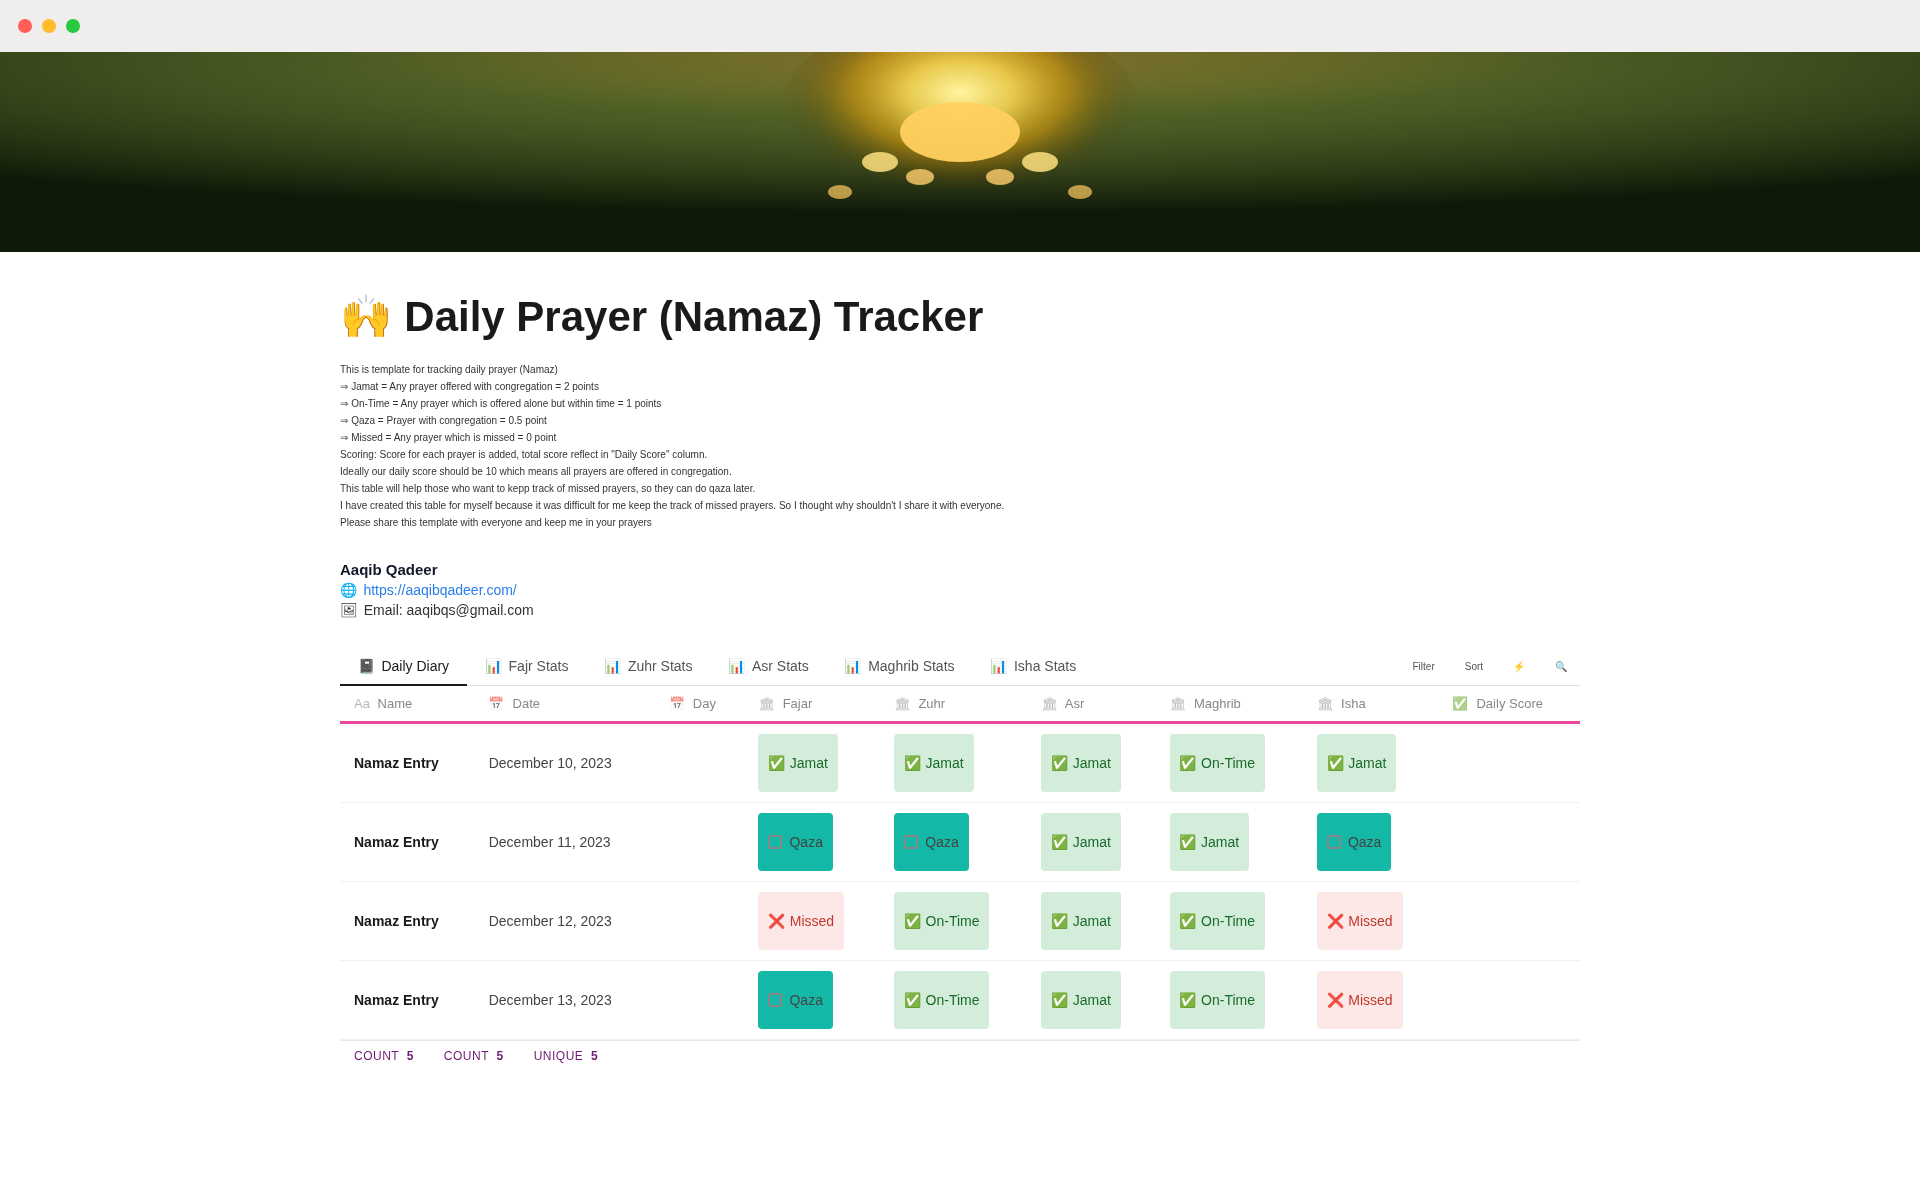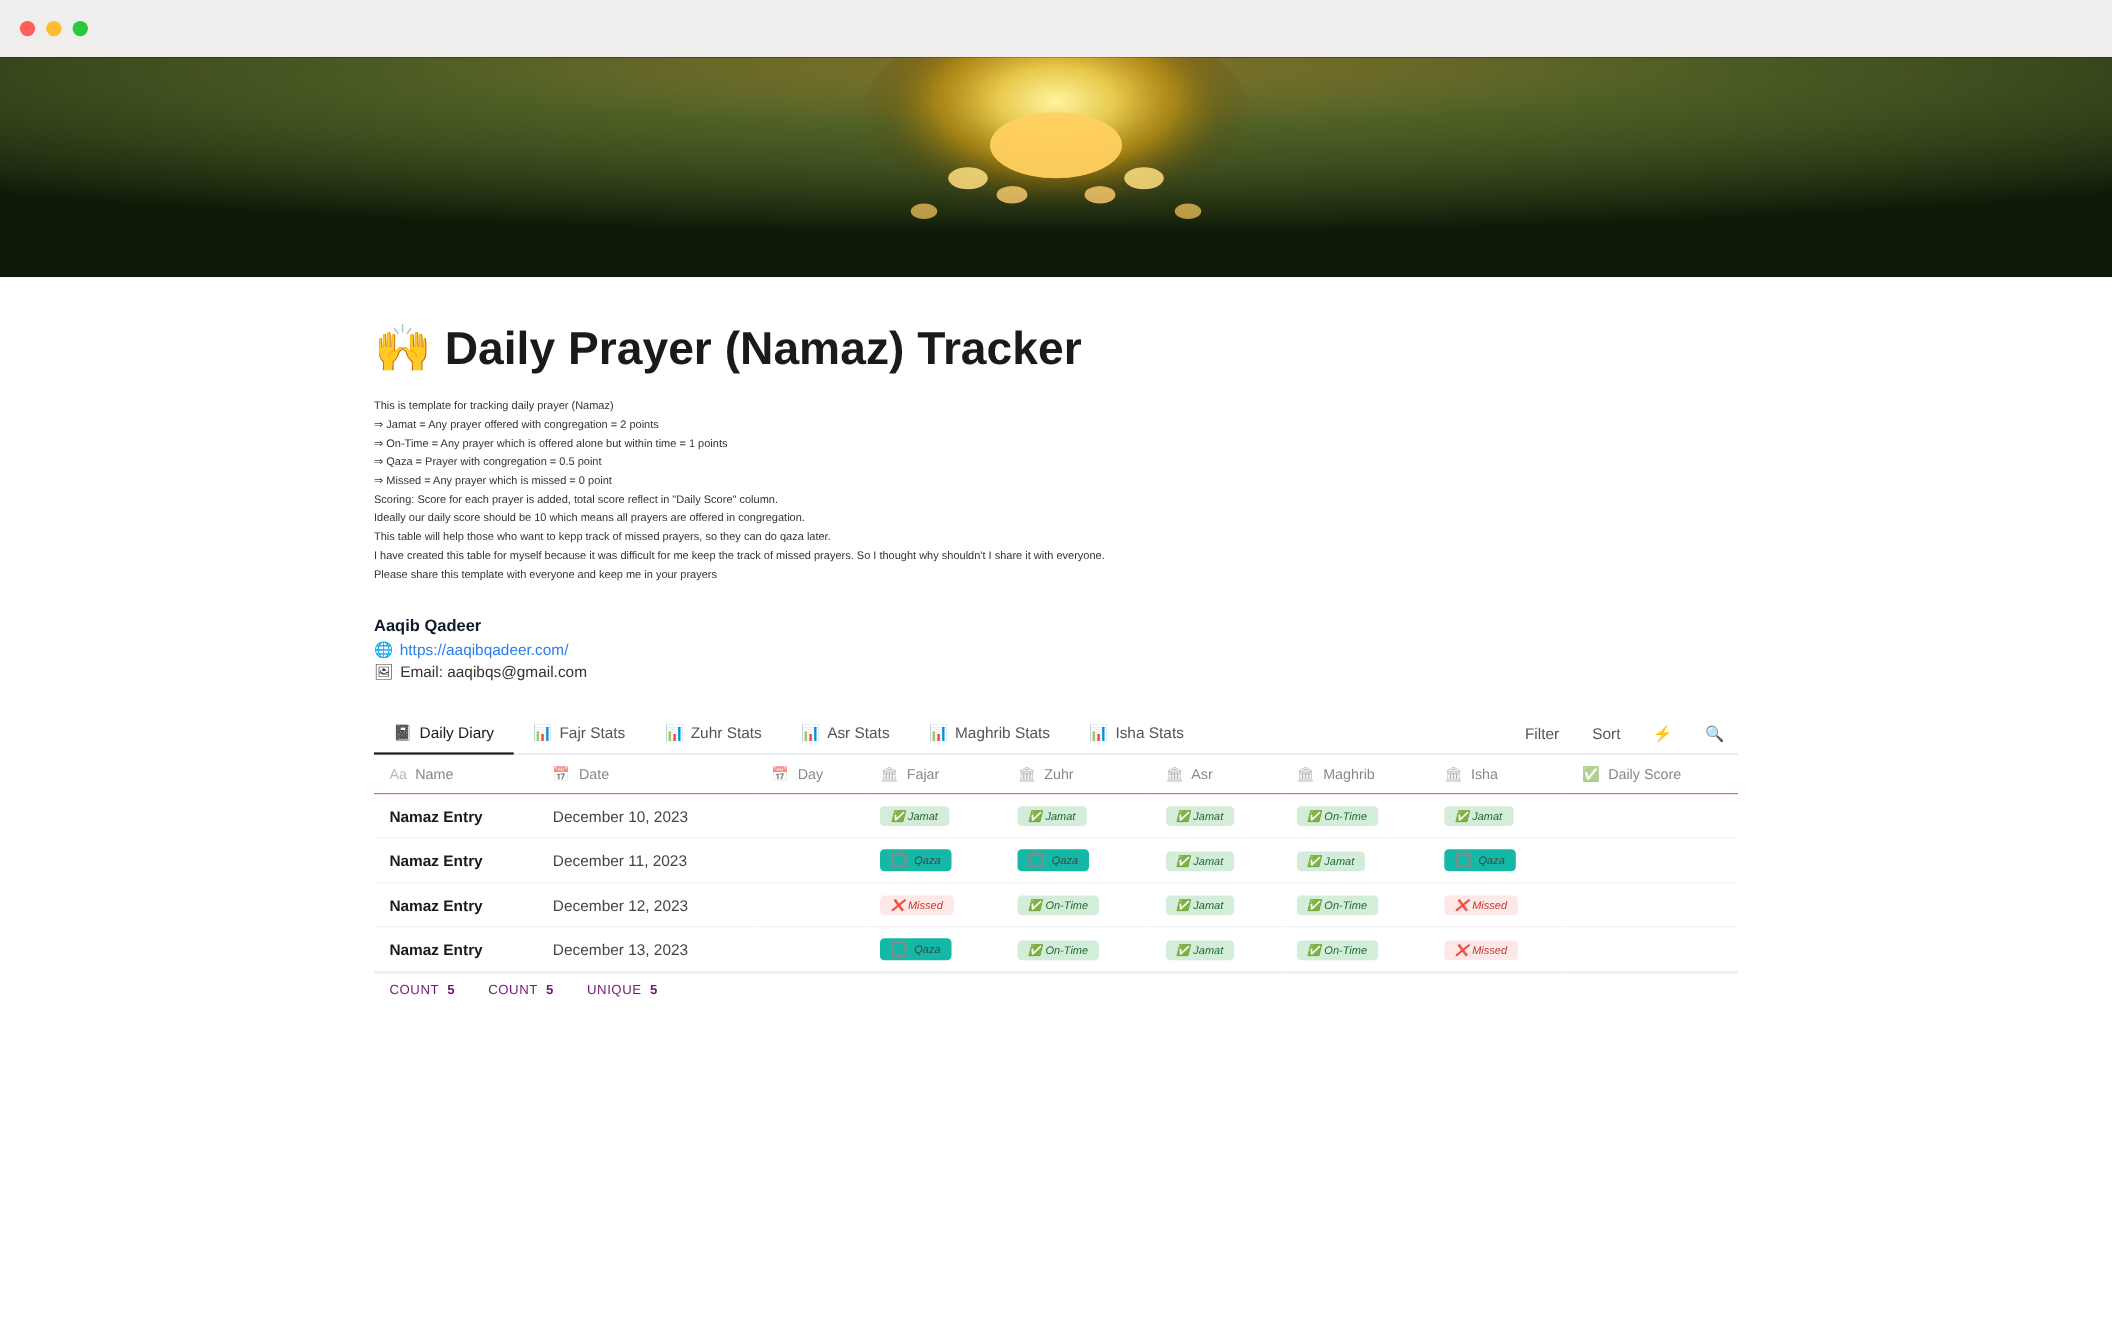--- a/index.html
+++ b/index.html
@@ -125,21 +125,21 @@
       border-bottom: 2px solid #1a1a1a;
       font-weight: 500;
     }
     .tabs-right {
       display: flex;
       align-items: center;
       gap: 14px;
       padding-right: 4px;
     }
     .tabs-right-btn {
-      font-size: 14px;
+      font-size: 10px;
       color: #555;
       cursor: pointer;
       padding: 6px 8px;
     }
 
     
     .table-wrapper {
       width: 100%;
       overflow-x: auto;
     }
@@ -147,46 +147,45 @@
       width: 100%;
       border-collapse: collapse;
       font-size: 14px;
     }
     thead tr th {
       text-align: left;
       padding: 10px 14px;
       color: #888;
       font-weight: 400;
       font-size: 13px;
-      border-bottom: 1px solid #ec4899;
+      border-bottom: 3px solid #ec4899;
       background: #fff;
     }
     tbody tr td {
       padding: 10px 14px;
       border-bottom: 1px solid #f0f0f0;
       vertical-align: middle;
     }
     .entry-name {
       font-weight: 600;
       color: #1a1a1a;
       font-size: 14px;
     }
     .date-cell { color: #444; }
     .day-cell { color: #888; }
 
     
     .badge {
       display: inline-flex;
       align-items: center;
       gap: 5px;
-      padding: 3px 10px;
+      padding: 21px 10px;
       border-radius: 4px;
-      font-size: 10px;
+      font-size: 14px;
       font-weight: 500;
-      font-style: italic;
     }
     .badge-jamat { background: #d4edda; color: #1a6b2a; }
     .badge-ontime { background: #d4edda; color: #1a6b2a; text-align: right; }
     .badge-qaza { background: #14b8a6; color: #444; }
     .badge-missed { background: #fde8e8; color: #c0392b; }
 
     
     .table-footer {
       display: flex;
       gap: 30px;

